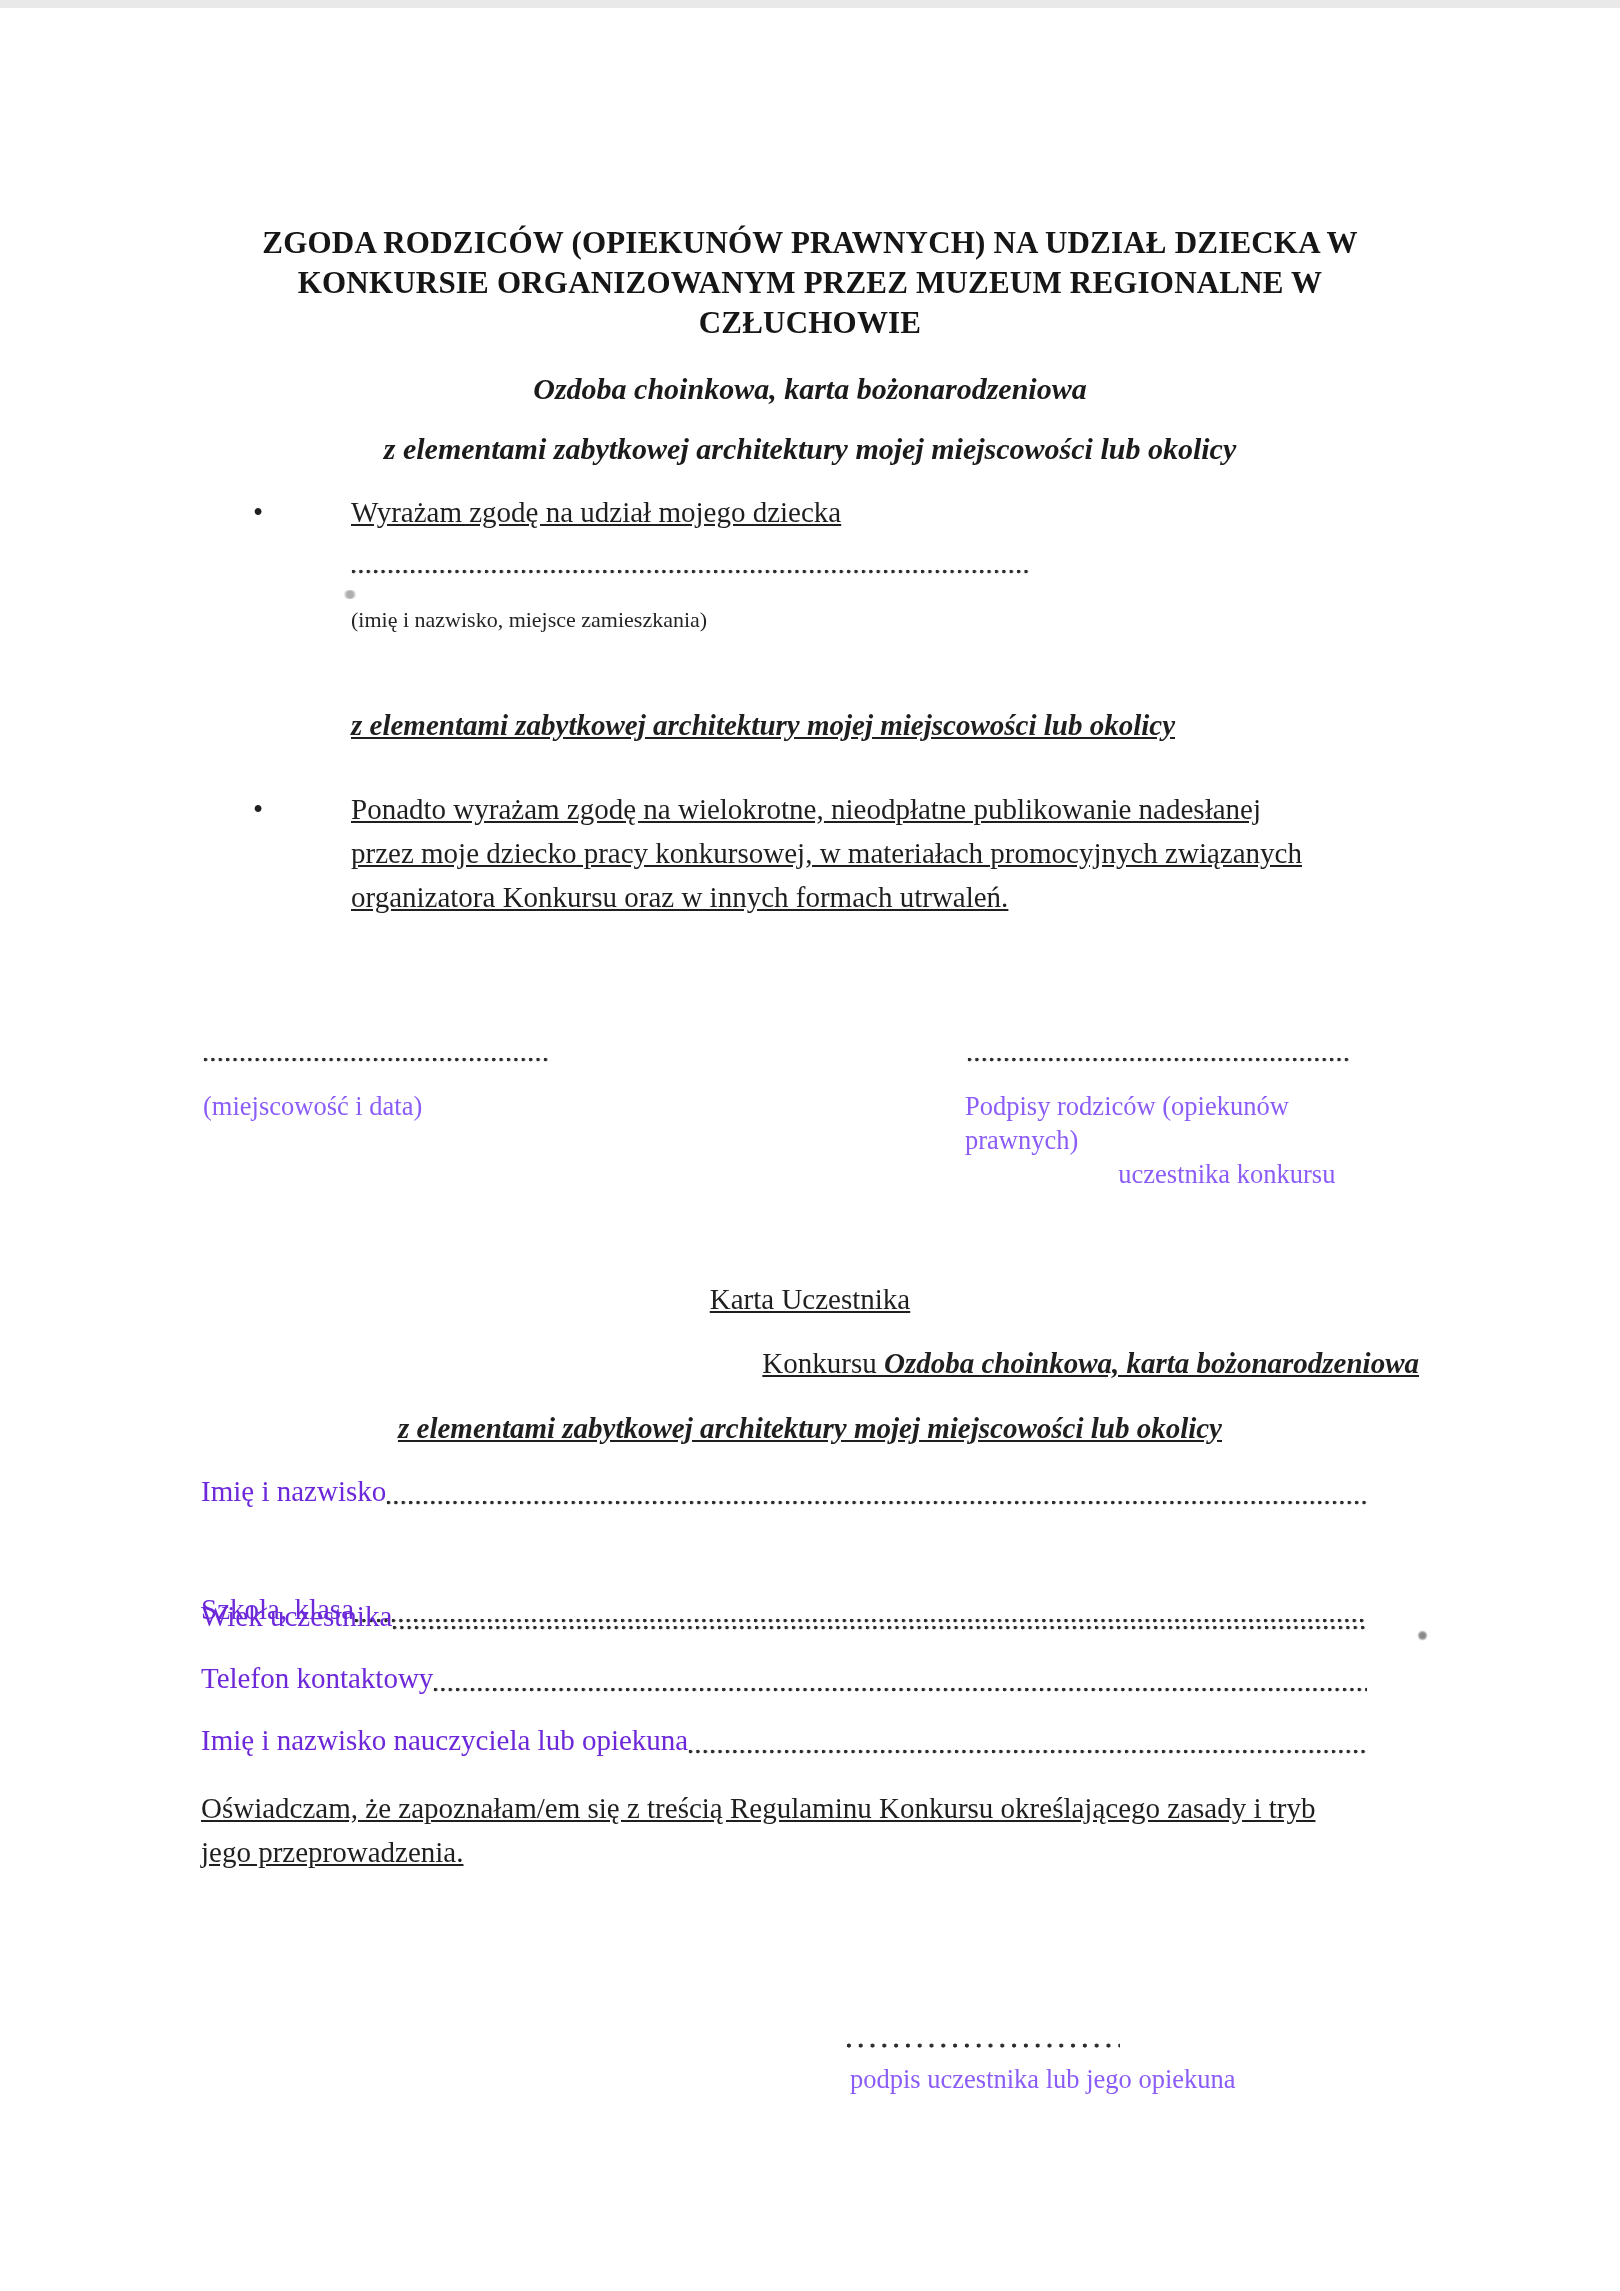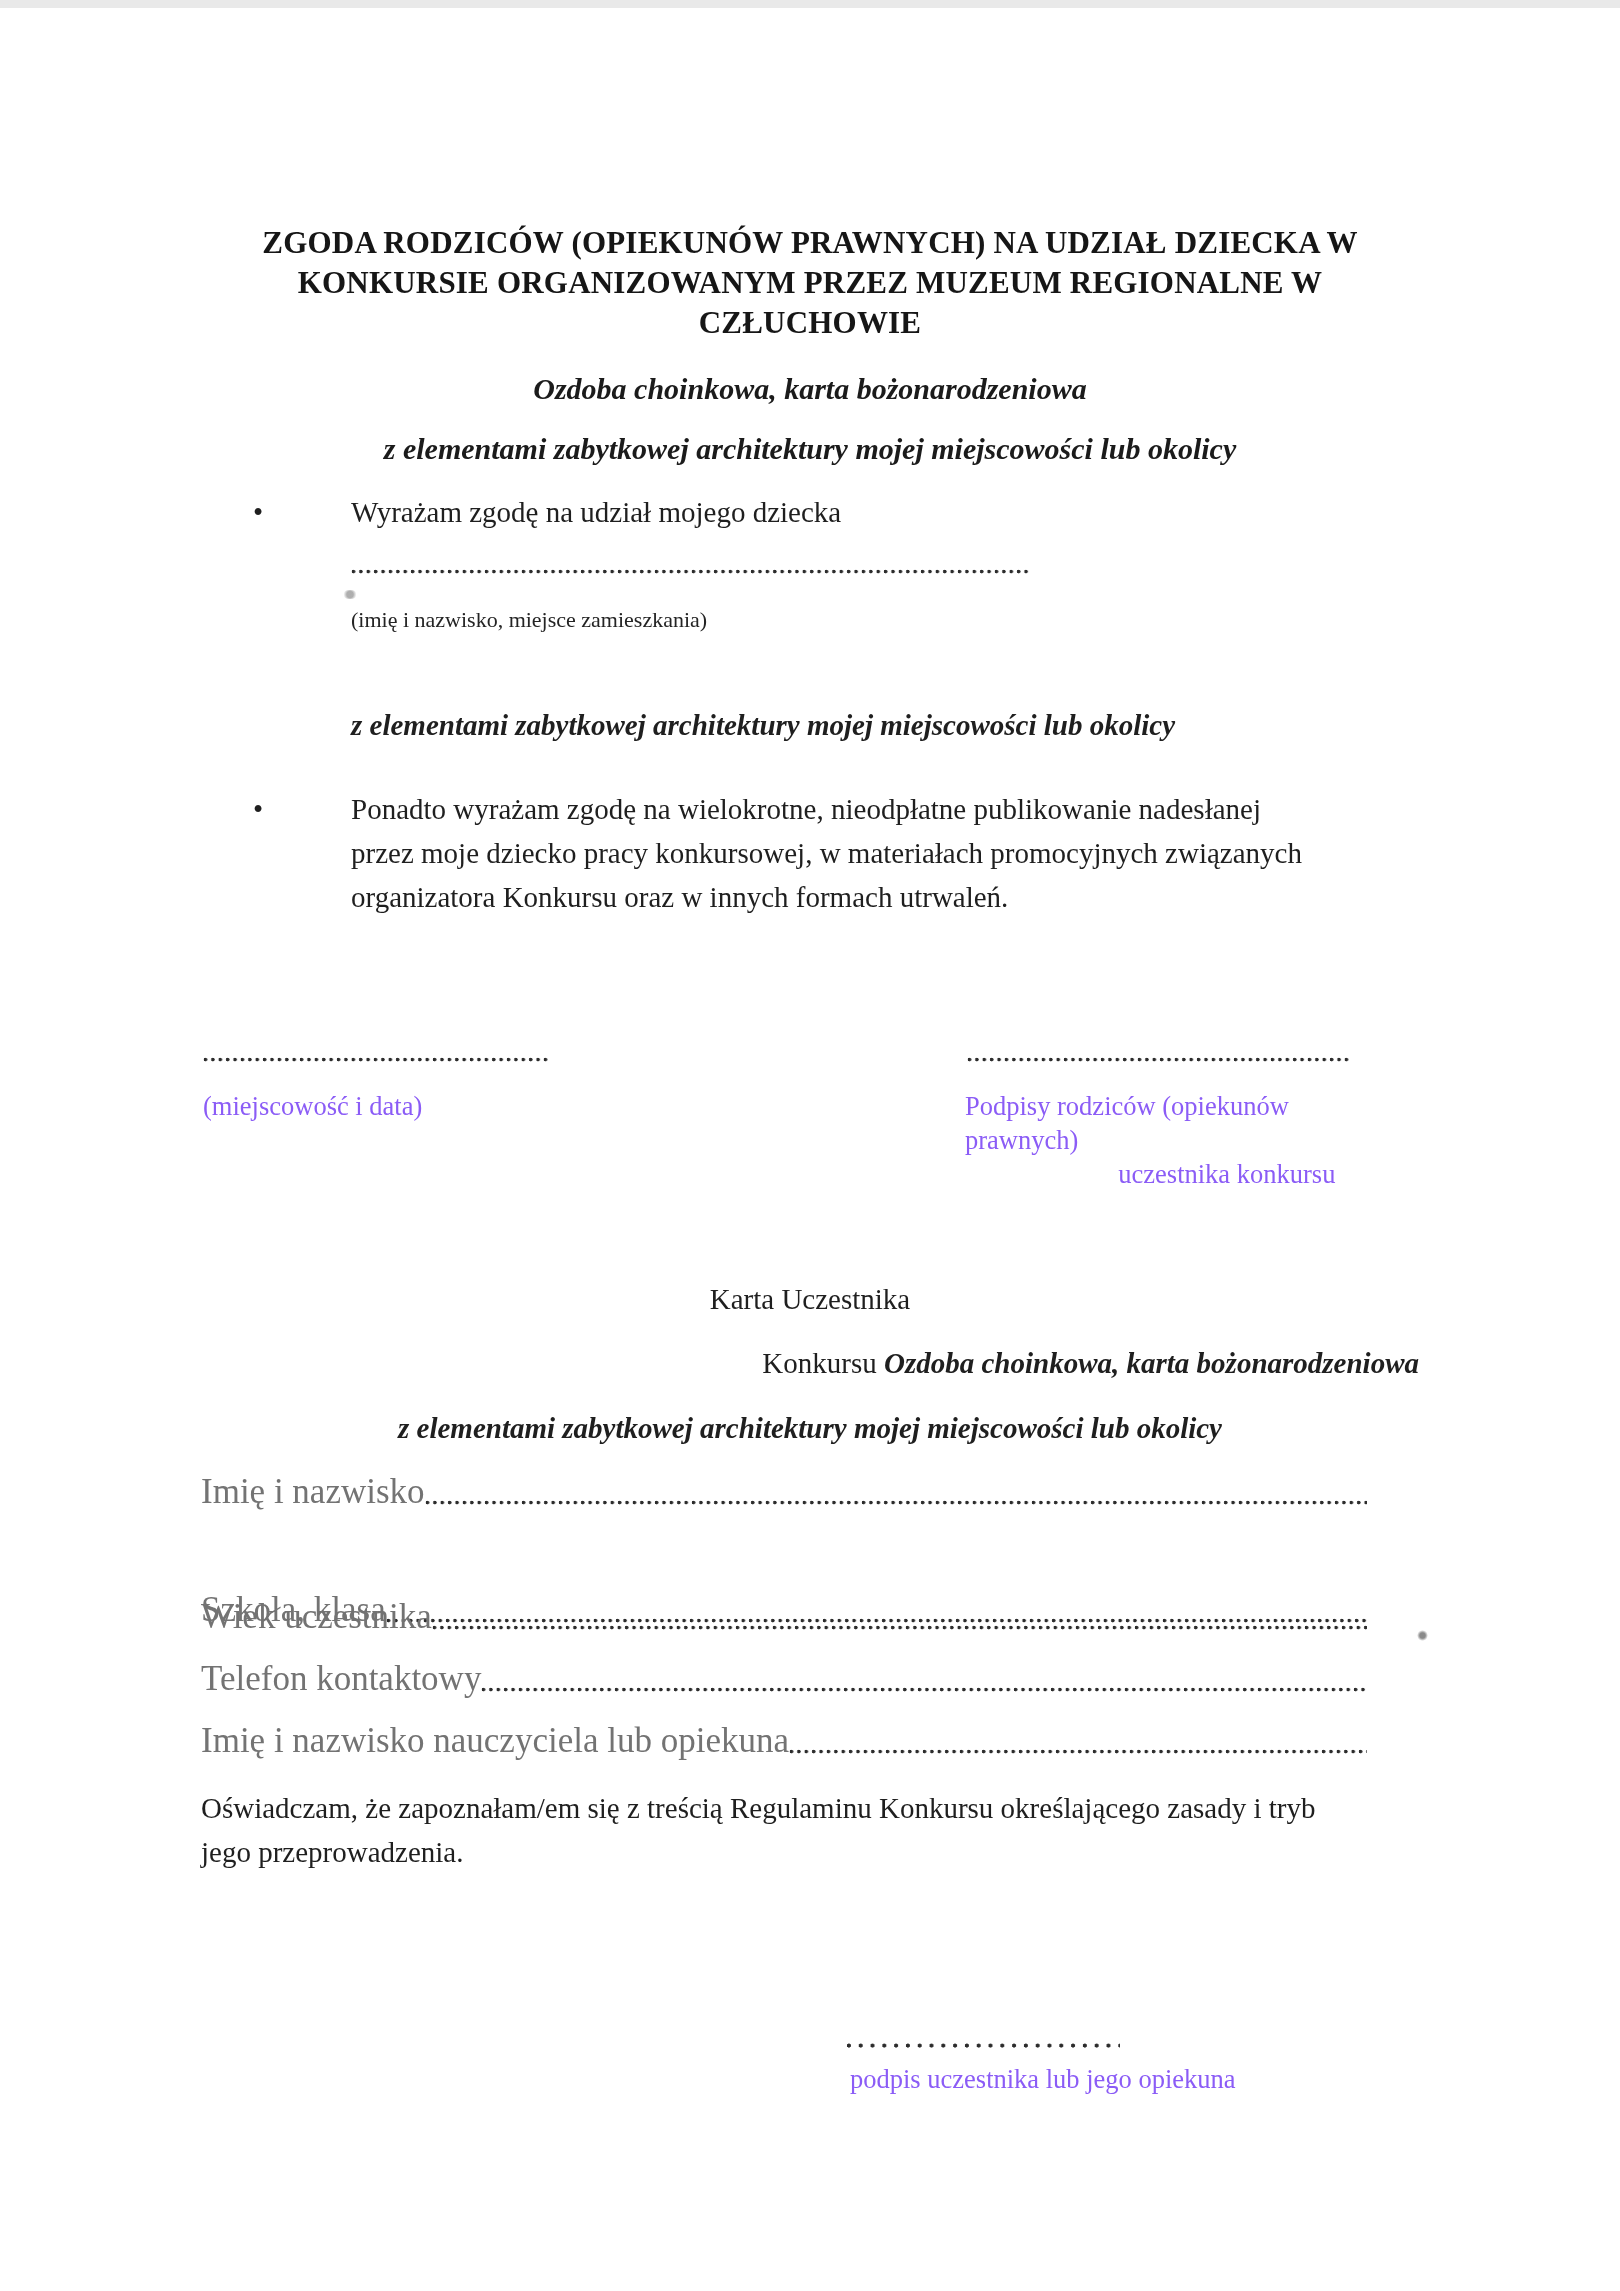--- a/index.html
+++ b/index.html
@@ -32,21 +32,21 @@
   .subtitle {
     left: 201px; width: 1218px;
     text-align: center;
     font-weight: bold;
     font-style: italic;
     font-size: 30px;
     line-height: 39px;
     color: #1b1b1b;
   }
 
-  .body-text { font-size: 29px; line-height: 44px; color: #1f1f1f; }
+  .body-text { font-size: 29px; line-height: 44px; color: #1f1f1f; text-decoration: underline; }
   .small-caption { font-size: 22px; line-height: 33px; color: #242424; }
   .sig-caption { font-size: 26.5px; line-height: 34px; color: #8b5cf6; }
 
   .bold-italic { font-weight: bold; font-style: italic; }
 
   .bullet-glyph { font-size: 29px; line-height: 44px; color: #1f1f1f; }
 
   
   .dot-line {
     height: 4.9px;
@@ -56,23 +56,23 @@
   }
   .dot-line.sparse {
     background-image: radial-gradient(circle at 2.9px 2.5px, #2c2c2c 1.7px, rgba(0,0,0,0) 2.3px);
     background-size: 11.8px 4.9px;
   }
 
   .field-row {
     left: 201px; width: 1166px;
     display: flex;
     align-items: flex-end;
-    font-size: 35px;
+    font-size: 29px;
     line-height: 41px;
-    color: #737373;
+    color: #6d28d9;
   }
   .field-row .dot-fill {
     flex: 1;
     height: 4.9px;
     margin-bottom: 6.9px;
     background-image: radial-gradient(circle at 2.5px 2.5px, #2c2c2c 1.5px, rgba(0,0,0,0) 2.1px);
     background-size: 7.4px 4.9px;
     background-repeat: repeat-x;
   }
 

